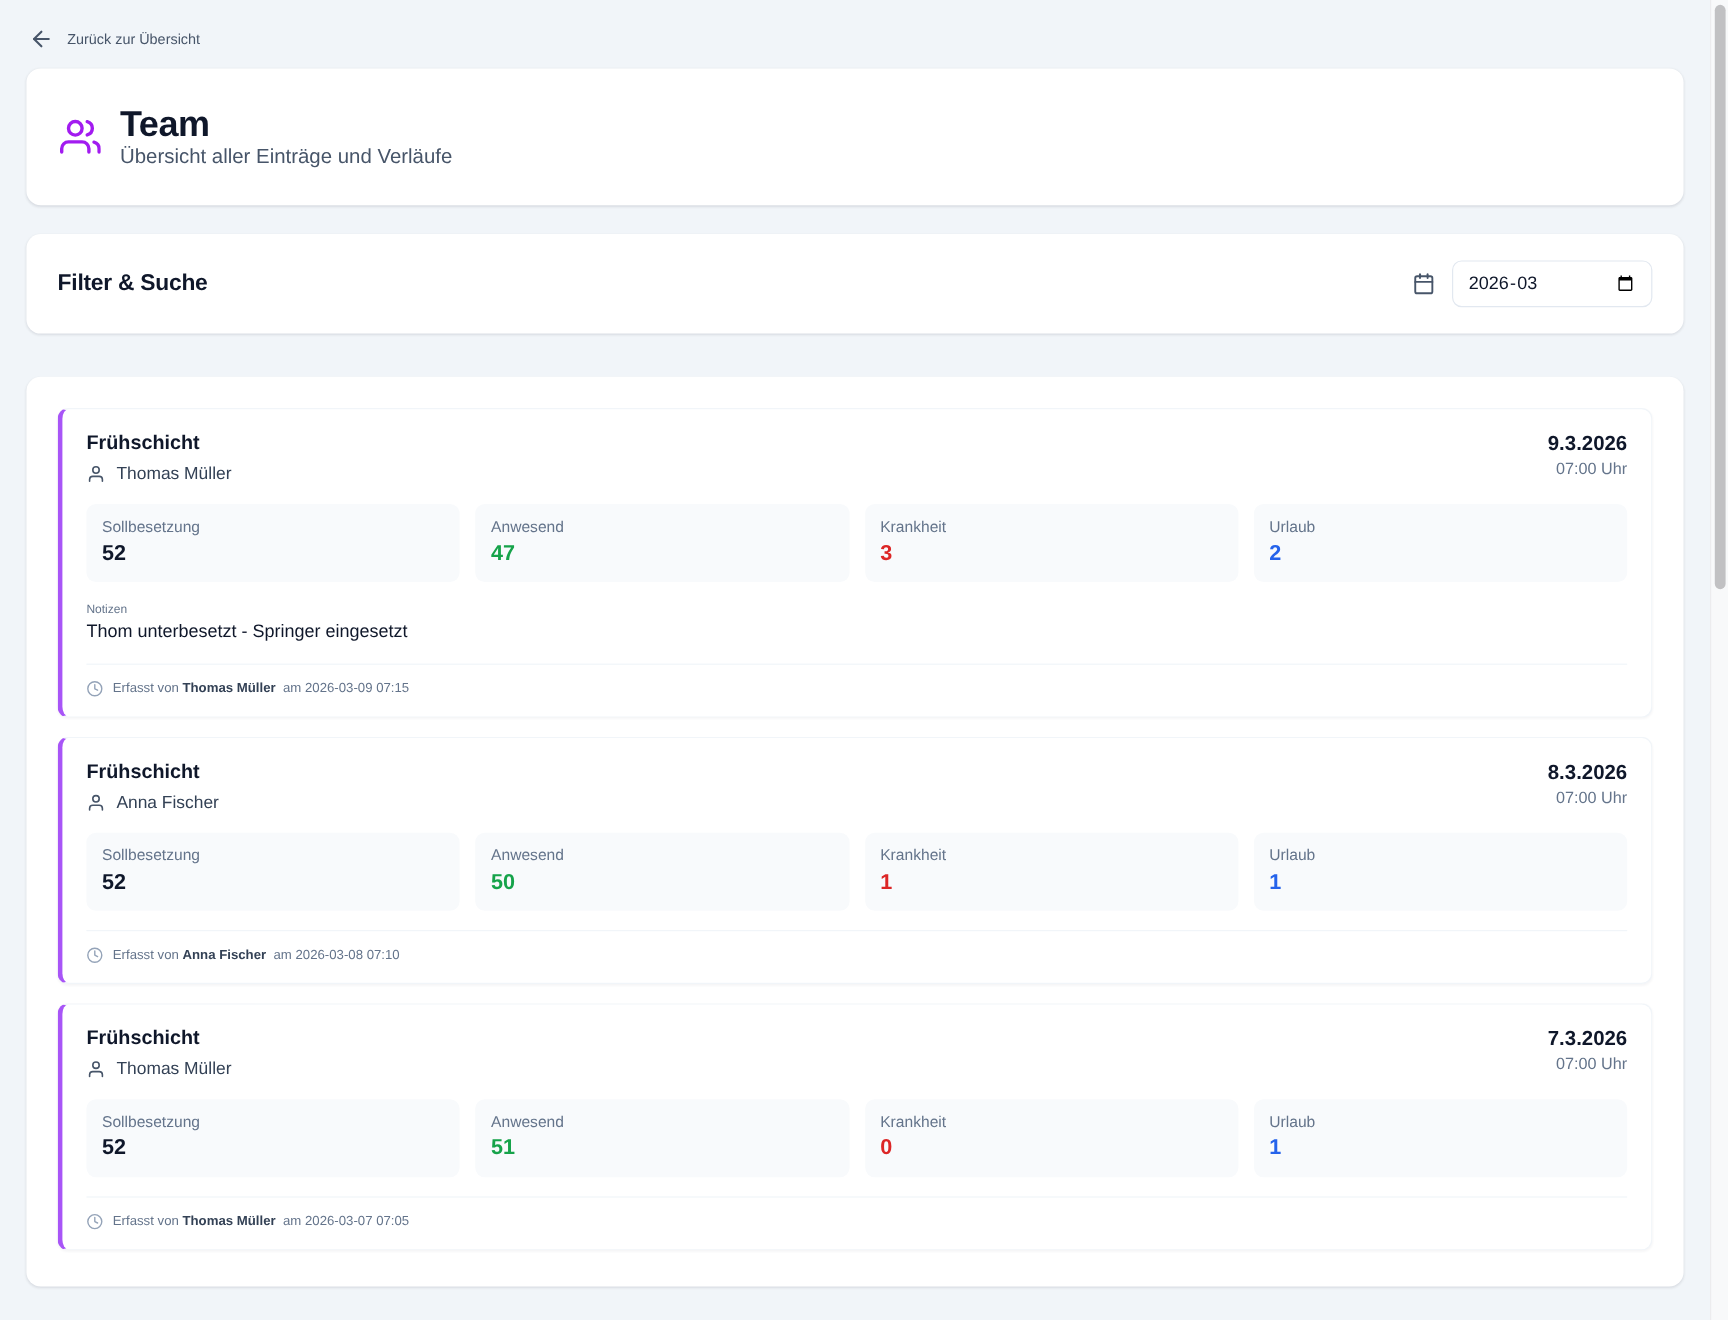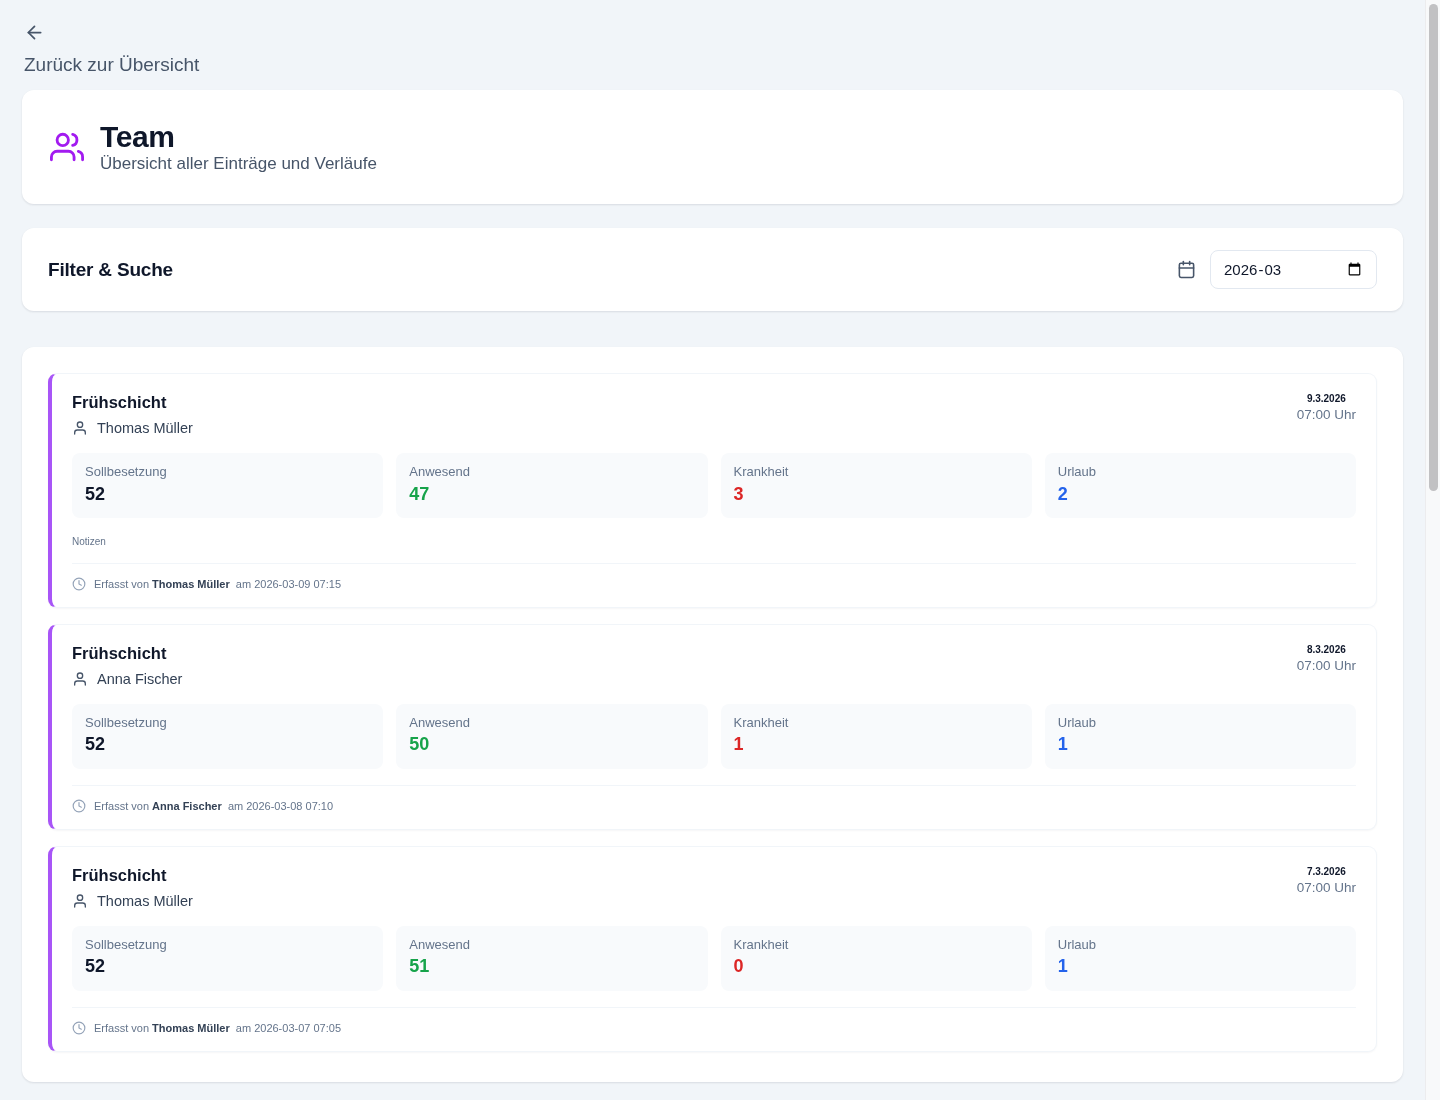--- a/index.html
+++ b/index.html
@@ -30,29 +30,28 @@
     padding: 0;
   }
   .page {
     width: 1425px;
     padding: 20px 22px 0 22px;
   }
 
   
   .back-link {
     display: inline-flex;
-    align-items: flex-start;
+    align-items: center;
     gap: 11px;
-    font-size: 19px;
+    font-size: 12px;
     color: #475569;
     text-decoration: none;
     padding: 2px 0 0 2px;
     margin-bottom: 14px;
     cursor: pointer;
-    flex-direction: column;
   }
   .back-link .arrow { display: flex; align-items: center; }
 
   
   .card {
     background: #ffffff;
     border-radius: 12px;
     box-shadow: 0 1px 2px rgba(15,23,42,.06), 0 1px 3px rgba(15,23,42,.05);
   }
 
@@ -190,24 +189,23 @@
   .entry-person {
     display: flex;
     align-items: center;
     gap: 9px;
     font-size: 14.5px;
     color: #334155;
   }
   .entry-person .picon { display: flex; align-items: center; color: #475569; }
   .entry-when { text-align: right; line-height: 1.35; }
   .entry-date {
-    font-size: 10px;
-    font-weight: bold;
-    color: #0f172a;
-    text-align: center;
+    font-size: 17px;
+    font-weight: bold;
+    color: #0f172a;
   }
   .entry-time {
     font-size: 13.5px;
     color: #64748b;
   }
 
   
   .stats {
     display: grid;
     grid-template-columns: repeat(4, 1fr);
@@ -372,20 +370,21 @@
                   <div class="stat-label">Krankheit</div>
                   <div class="stat-value v-red">3</div>
                 </div>
                 <div class="stat">
                   <div class="stat-label">Urlaub</div>
                   <div class="stat-value v-blue">2</div>
                 </div>
               </div>
               <div class="notes">
                 <div class="notes-label">Notizen</div>
+                <div class="notes-text">Thom unterbesetzt - Springer eingesetzt</div>
               </div>
               <div class="entry-foot"><span class="cicon"><svg width="14" height="14" viewBox="0 0 24 24" fill="none" stroke="#94a3b8" stroke-width="2" stroke-linecap="round" stroke-linejoin="round">
                     <circle cx="12" cy="12" r="10"></circle>
                     <polyline points="12 6 12 12 16 14"></polyline>
                   </svg></span><span>Erfasst von <b>Thomas Müller</b>  am 2026-03-09 07:15</span></div>
             </div>
             <div class="entry">
               <div class="entry-top">
                 <div class="entry-head-left">
                   <div class="entry-shift">Frühschicht</div>

